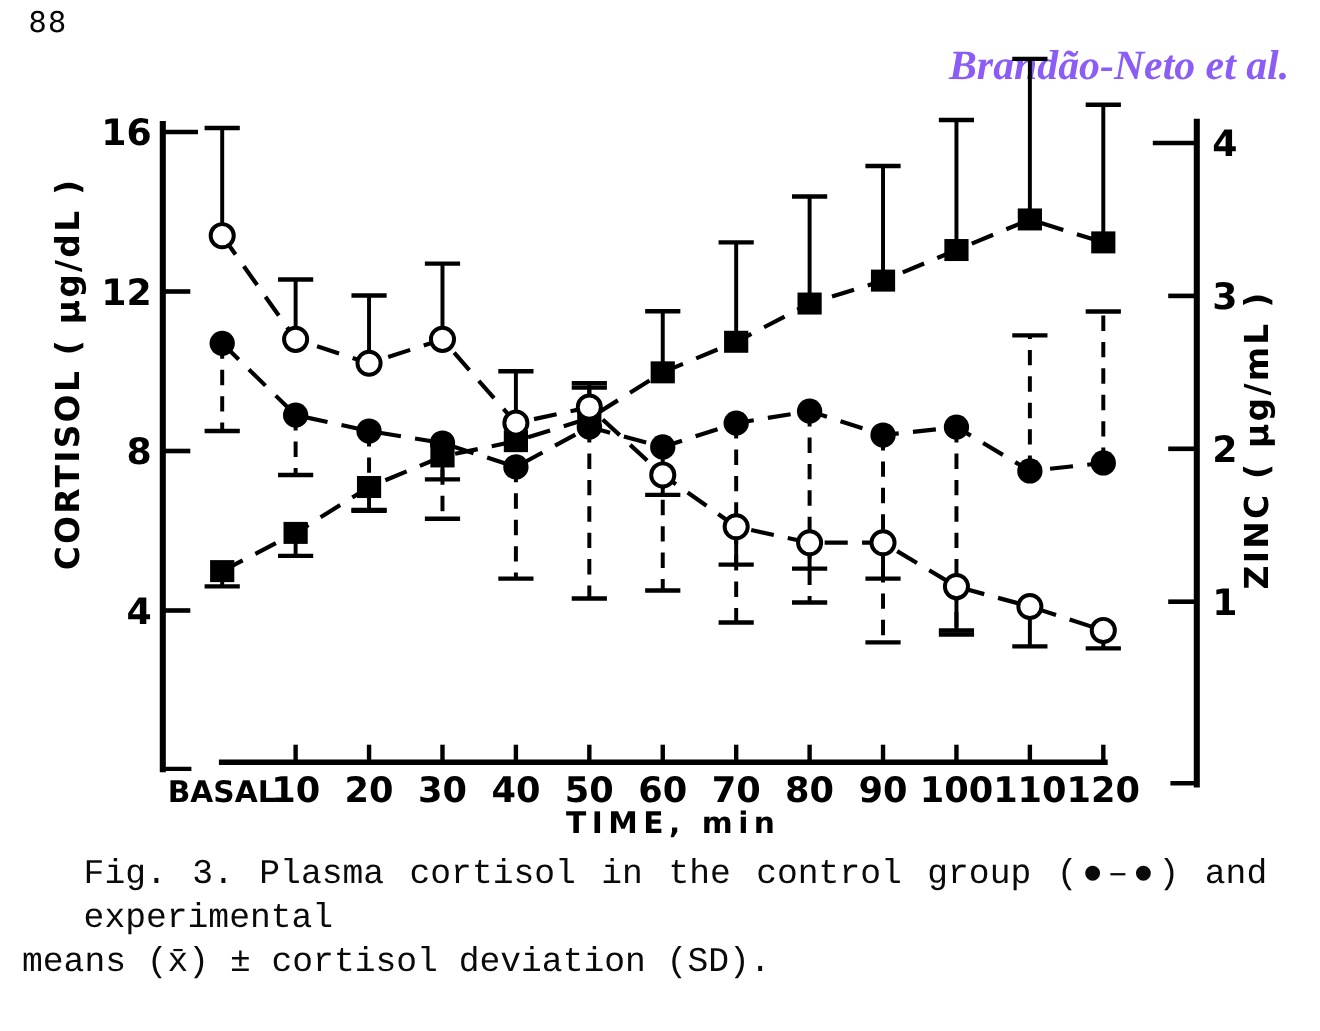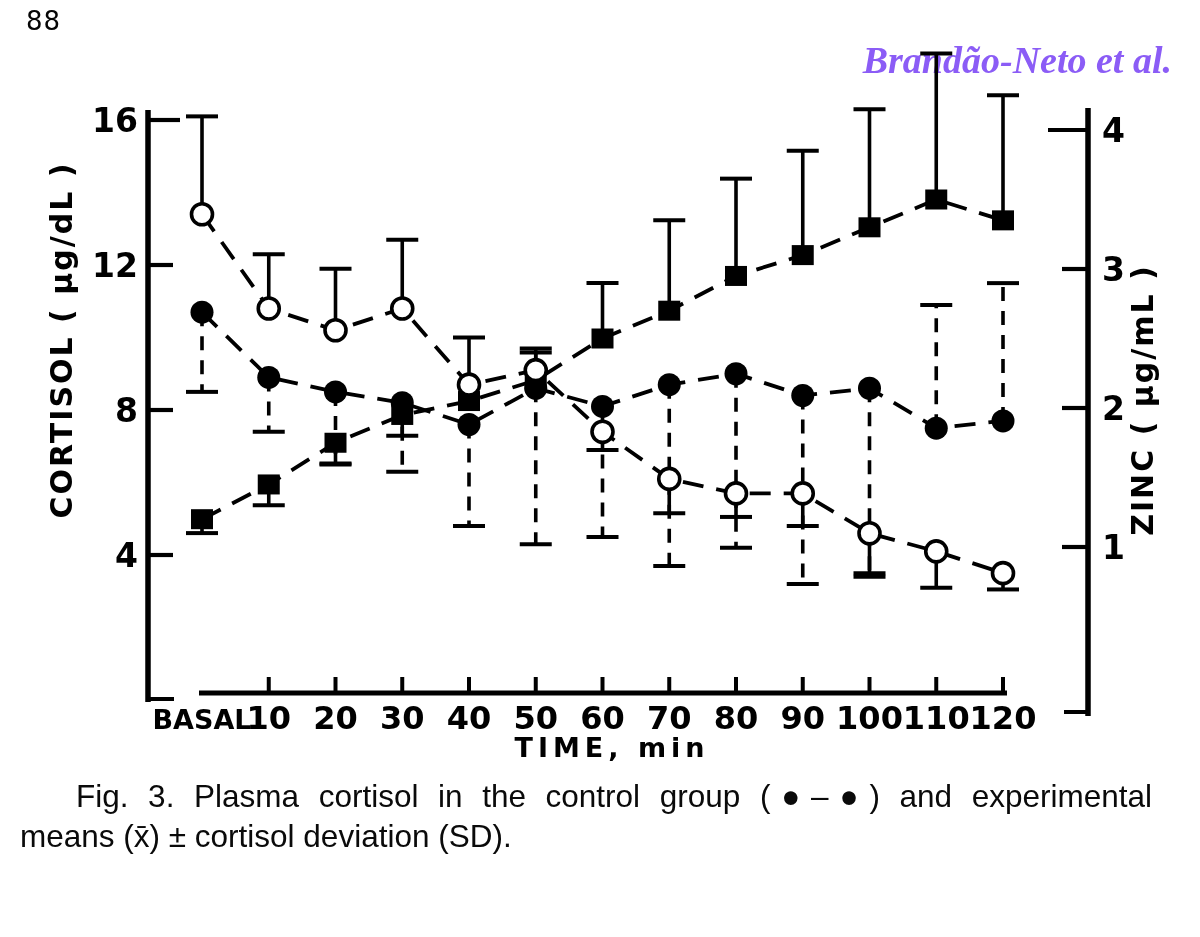--- a/index.html
+++ b/index.html
@@ -4,21 +4,21 @@
 <style>
   html,body{margin:0;padding:0;background:#fff;}
   .page{position:relative;width:1200px;height:937px;background:#fff;overflow:hidden;
         font-family:"DejaVu Sans",sans-serif;color:#000;}
   .page-number{position:absolute;left:26px;top:6px;font-size:26px;font-weight:500;
         letter-spacing:1px;color:#050505;}
   .running-head{position:absolute;right:28px;top:14px;font-family:"Liberation Serif",serif;
         font-style:italic;font-weight:600;font-size:38px;color:#8b5cf6;margin-top:24px;}
   svg.fig{position:absolute;left:0;top:0;}
   .caption{position:absolute;left:20px;top:776px;width:1132px;
-        font-family:Liberation Sans, sans-serif;font-size:31.5px;line-height:40px;color:#0a0a0a;}
+        font-family:Liberation Mono, monospace;font-size:31.5px;line-height:40px;color:#0a0a0a;}
   .caption .ln{text-align:justify;text-align-last:justify;white-space:normal;}
   .caption .ln.first{padding-left:56px;}
   .caption .ln.last{text-align:left;text-align-last:left;}
 </style>
 </head>
 <body>
 
 <div class="page">
 
   <div class="page-number">88</div>

